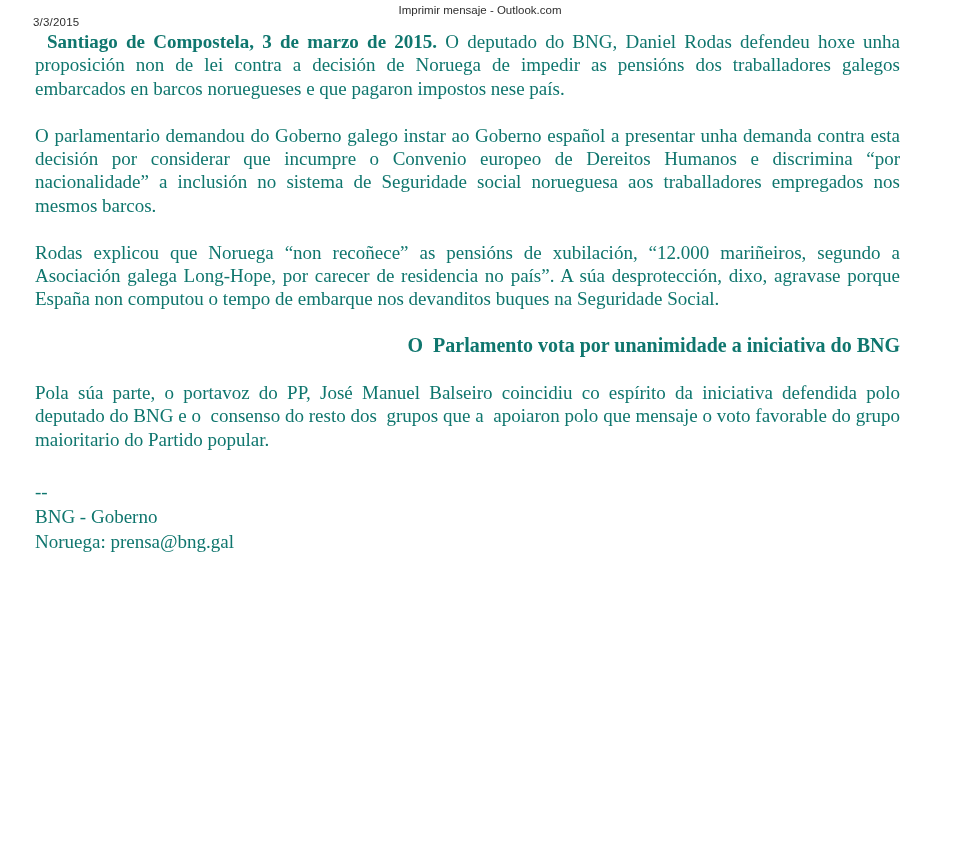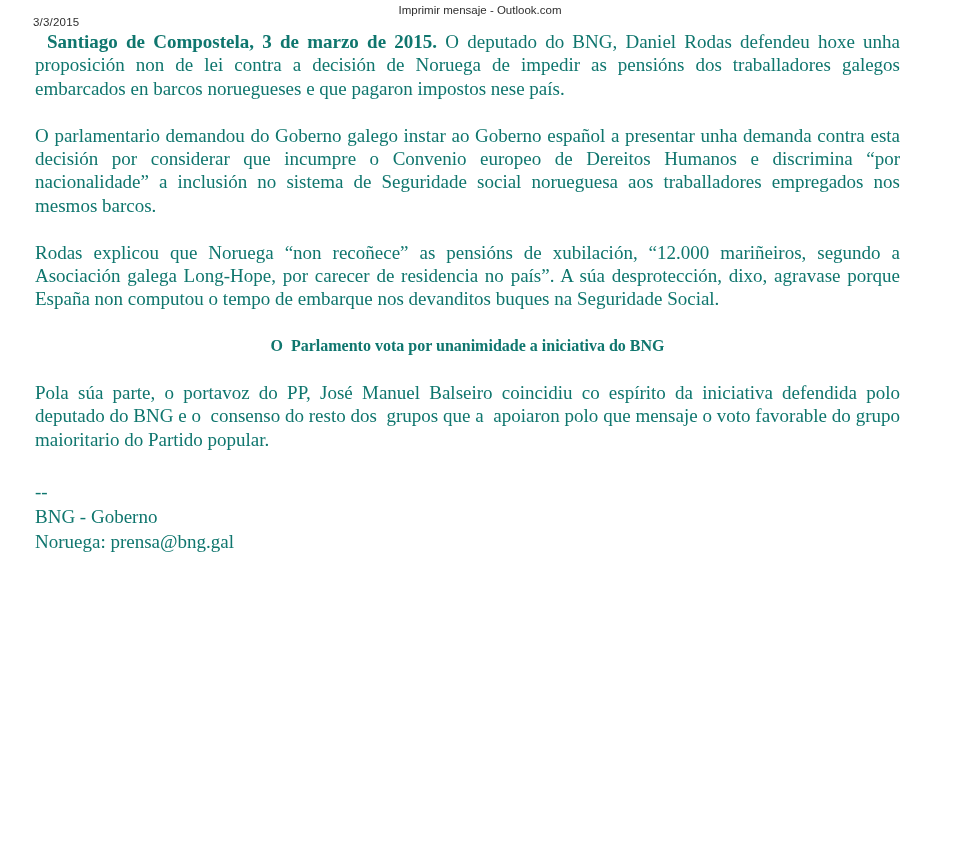--- a/index.html
+++ b/index.html
@@ -38,26 +38,26 @@
     line-height: 23.4px;
     color: #0f766e;
     text-align: justify;
   }
   .p {
     margin: 0 0 23.4px 0;
     white-space: pre-wrap;
   }
   .p-first { text-indent: 12px; }
   .doc-heading {
-    font-size: 16px;
+    font-size: 20px;
     line-height: 23.4px;
     font-weight: bold;
     margin: 0 0 23.4px 0;
     white-space: pre-wrap;
-    text-align: center;
+    text-align: right;
   }
   .signature {
     margin-top: 28px;
     line-height: 25px;
     text-align: left;
   }
 </style>
 </head>
 <body>
 

